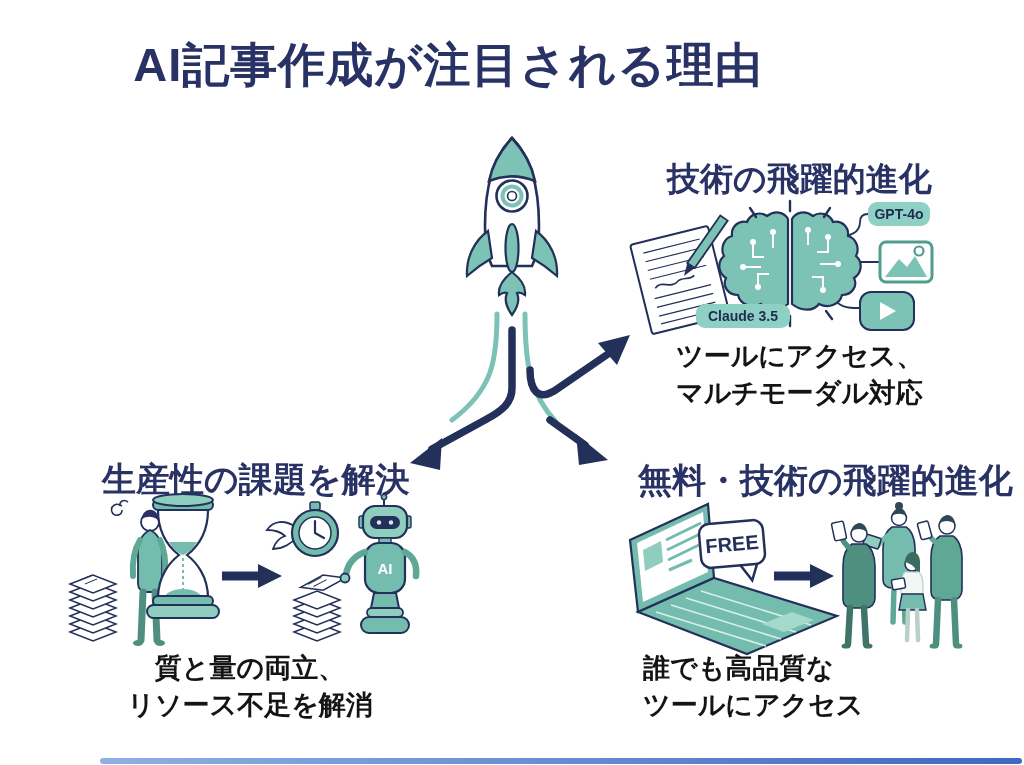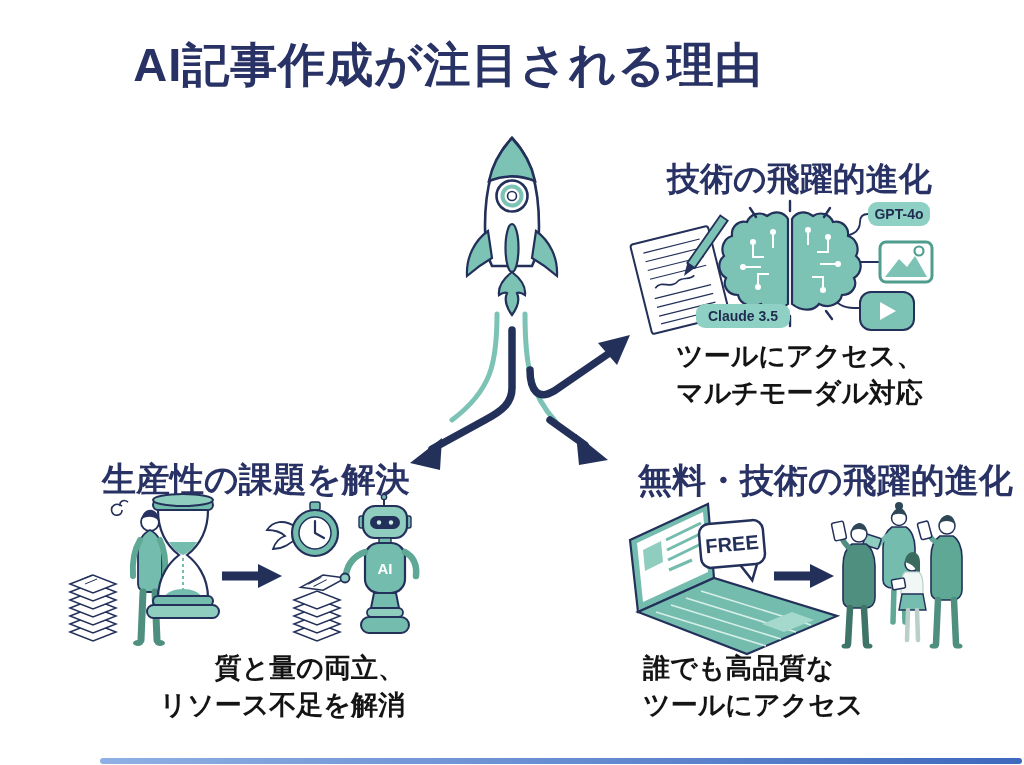--- a/index.html
+++ b/index.html
@@ -7,21 +7,21 @@
        font-family:"Liberation Sans","DejaVu Sans",sans-serif;}
   .abs{position:absolute;}
   #title{left:0;top:34px;width:896px;text-align:center;font-size:47px;font-weight:900;
          color:#293264;letter-spacing:1px;margin:0;}
   .sec-heading{font-weight:800;color:#293264;white-space:nowrap;margin:16px;}
   #tech-heading{left:651px;top:141px;font-size:33px;}
   #prod-heading{left:86px;top:441px;font-size:34px;}
   #access-heading{left:622px;top:442px;font-size:34px;}
   .caption{font-size:27px;font-weight:800;color:#141414;line-height:37px;white-space:nowrap;}
   #tech-caption{left:676px;top:338px;text-align:left;}
-  #prod-caption{left:95px;top:650px;width:310px;text-align:right;}
+  #prod-caption{left:95px;top:650px;width:310px;text-align:center;}
   #access-caption{left:643px;top:650px;width:305px;text-align:left;}
   svg{overflow:visible;display:block;}
   #bottom-bar{left:100px;bottom:1px;width:922px;height:6px;
               background:linear-gradient(90deg,#8fb0e4,#3f69be);border-radius:3px;}
   .pill-text{font-size:14px;font-weight:bold;fill:#1f2c50;}
 </style>
 </head>
 <body>
 
 <h1 id="title" class="abs">AI記事作成が注目される理由</h1>

